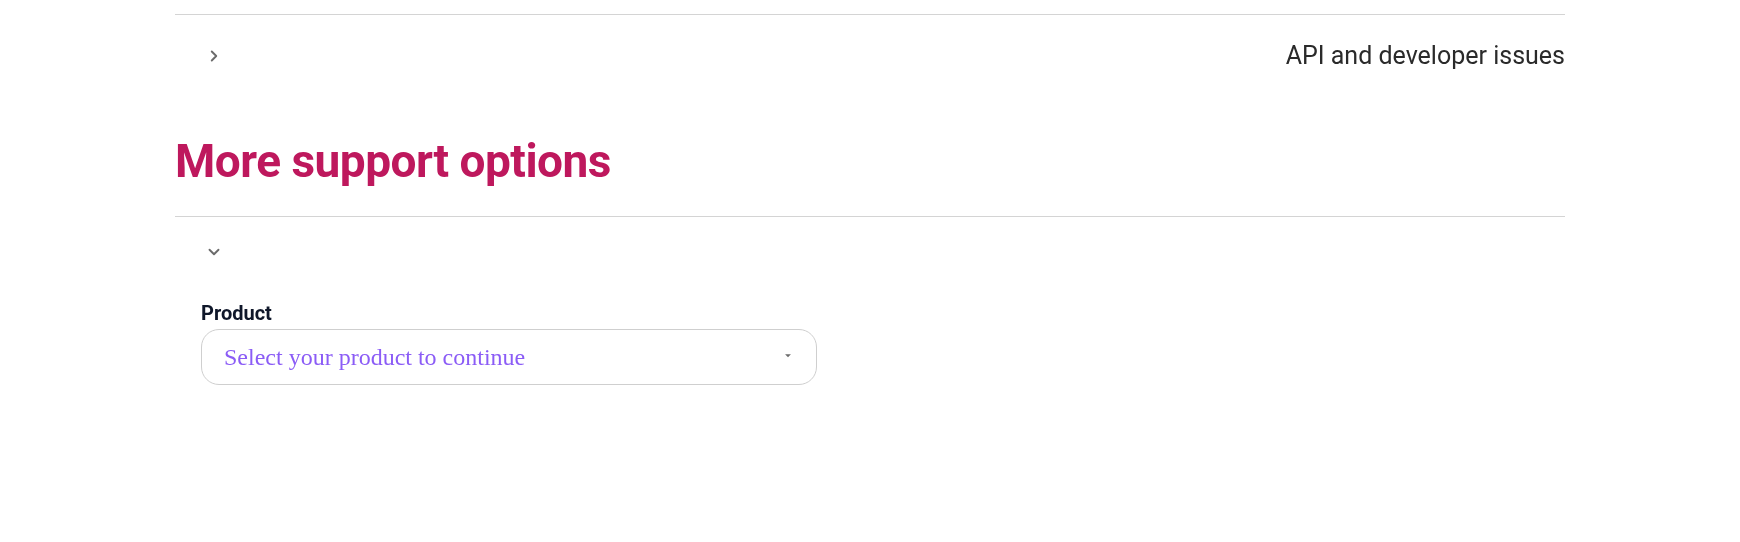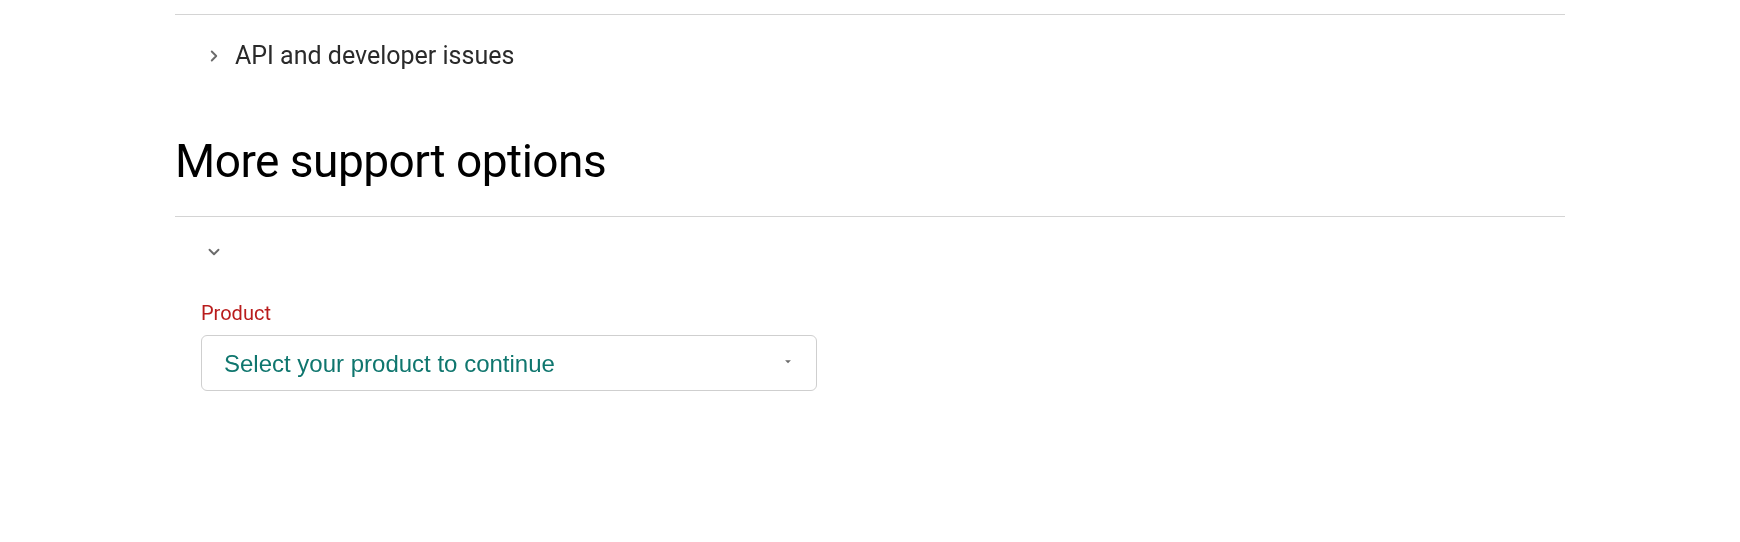--- a/index.html
+++ b/index.html
@@ -26,69 +26,70 @@
     }
     .divider-top {
       margin-top: 14px;
     }
     .accordion-item {
       display: flex;
       align-items: center;
       gap: 12px;
       padding: 26px 0 26px 30px;
       cursor: pointer;
+      justify-content: space-between;
     }
     .chevron-icon {
       width: 18px;
       height: 18px;
       flex-shrink: 0;
       color: #6b6b6b;
     }
     .accordion-label {
       font-size: 25px;
       color: #2a2a2a;
       font-weight: 400;
     }
     .section-heading {
       font-size: 46px;
-      font-weight: 400;
-      color: #000000;
+      font-weight: 700;
+      color: #be185d;
       margin-top: 38px;
       margin-bottom: 28px;
       letter-spacing: -0.5px;
     }
     .form-block {
       padding-left: 26px;
       margin-top: 14px;
     }
     .field-label {
       font-size: 20px;
-      color: #b91c1c;
-      font-weight: 400;
-      margin-bottom: 10px;
+      color: #0f172a;
+      font-weight: 700;
+      margin-bottom: 4px;
       display: block;
     }
     .select-wrapper {
       position: relative;
       width: 616px;
     }
     .product-select {
       width: 100%;
       height: 56px;
       border: 1px solid #cfcfcf;
-      border-radius: 6px;
+      border-radius: 18px;
       background: #ffffff;
       font-size: 24px;
-      color: #0f766e;
+      color: #8b5cf6;
       padding: 0 50px 0 22px;
       appearance: none;
       -webkit-appearance: none;
       -moz-appearance: none;
       cursor: pointer;
-      font-family: Liberation Sans, sans-serif;
+      font-family: Liberation Serif, serif;
     }
     .select-caret {
       position: absolute;
       right: 22px;
       top: 50%;
       transform: translateY(-50%);
       pointer-events: none;
       color: #6b6b6b;
     }
   </style>

